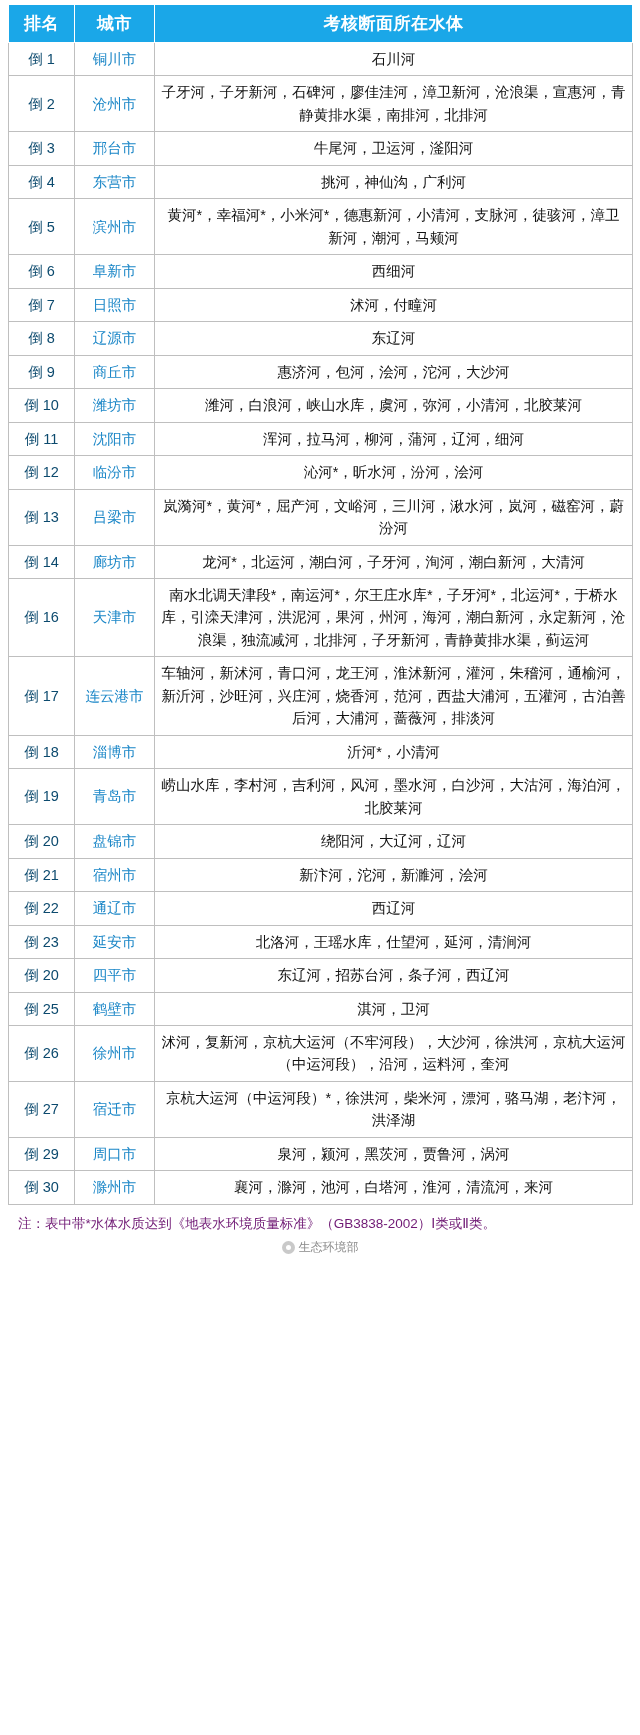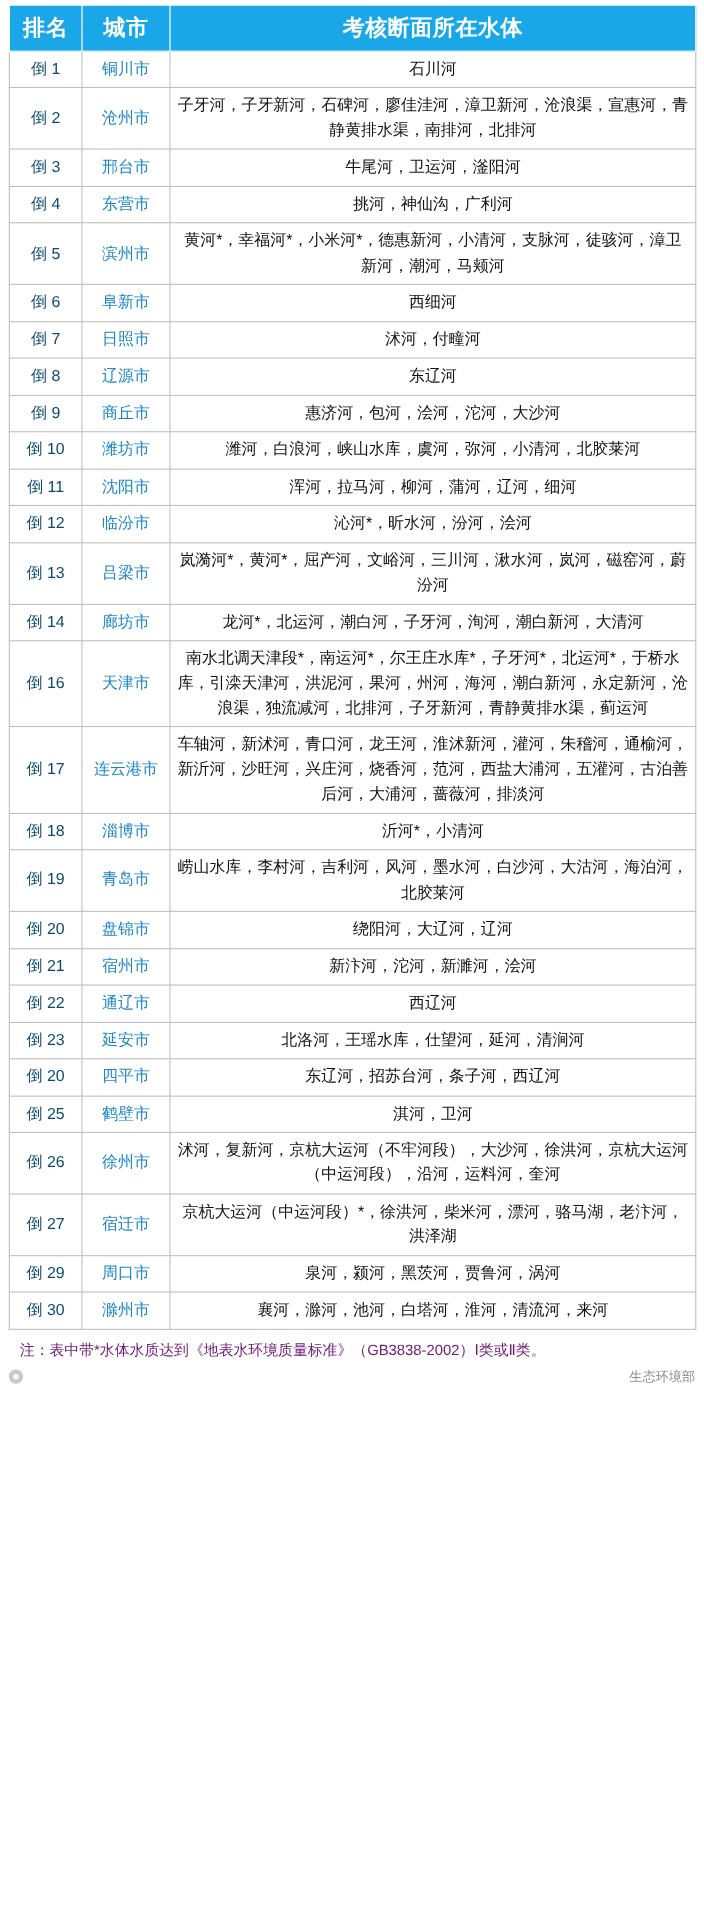--- a/index.html
+++ b/index.html
@@ -22,21 +22,21 @@
     width: 624px;
     table-layout: fixed;
   }
   table.rank-table col.c-rank { width: 66px; }
   table.rank-table col.c-city { width: 80px; }
   table.rank-table col.c-body { width: 478px; }
 
   table.rank-table th {
     background: #1aa7e8;
     color: #ffffff;
-    font-size: 20px;
+    font-size: 17px;
     font-weight: bold;
     text-align: center;
     padding: 7px 2px;
     border: 1px solid #ffffff;
     letter-spacing: 0.5px;
   }
   table.rank-table td {
     border: 1px solid #bfbfbf;
     padding: 5px 6px;
     font-size: 14.5px;
@@ -63,21 +63,21 @@
     margin-top: 8px;
     font-size: 13.5px;
     line-height: 1.65;
     color: #701a75;
     padding-left: 10px;
     text-indent: 0;
   }
   .footer-brand {
     margin-top: 4px;
     display: flex;
-    justify-content: space-between;
+    justify-content: center;
     align-items: center;
     gap: 4px;
     color: #8a8a8a;
     font-size: 12px;
   }
   .brand-eye {
     width: 13px;
     height: 13px;
     border-radius: 50%;
     background: #c9c9c9;

